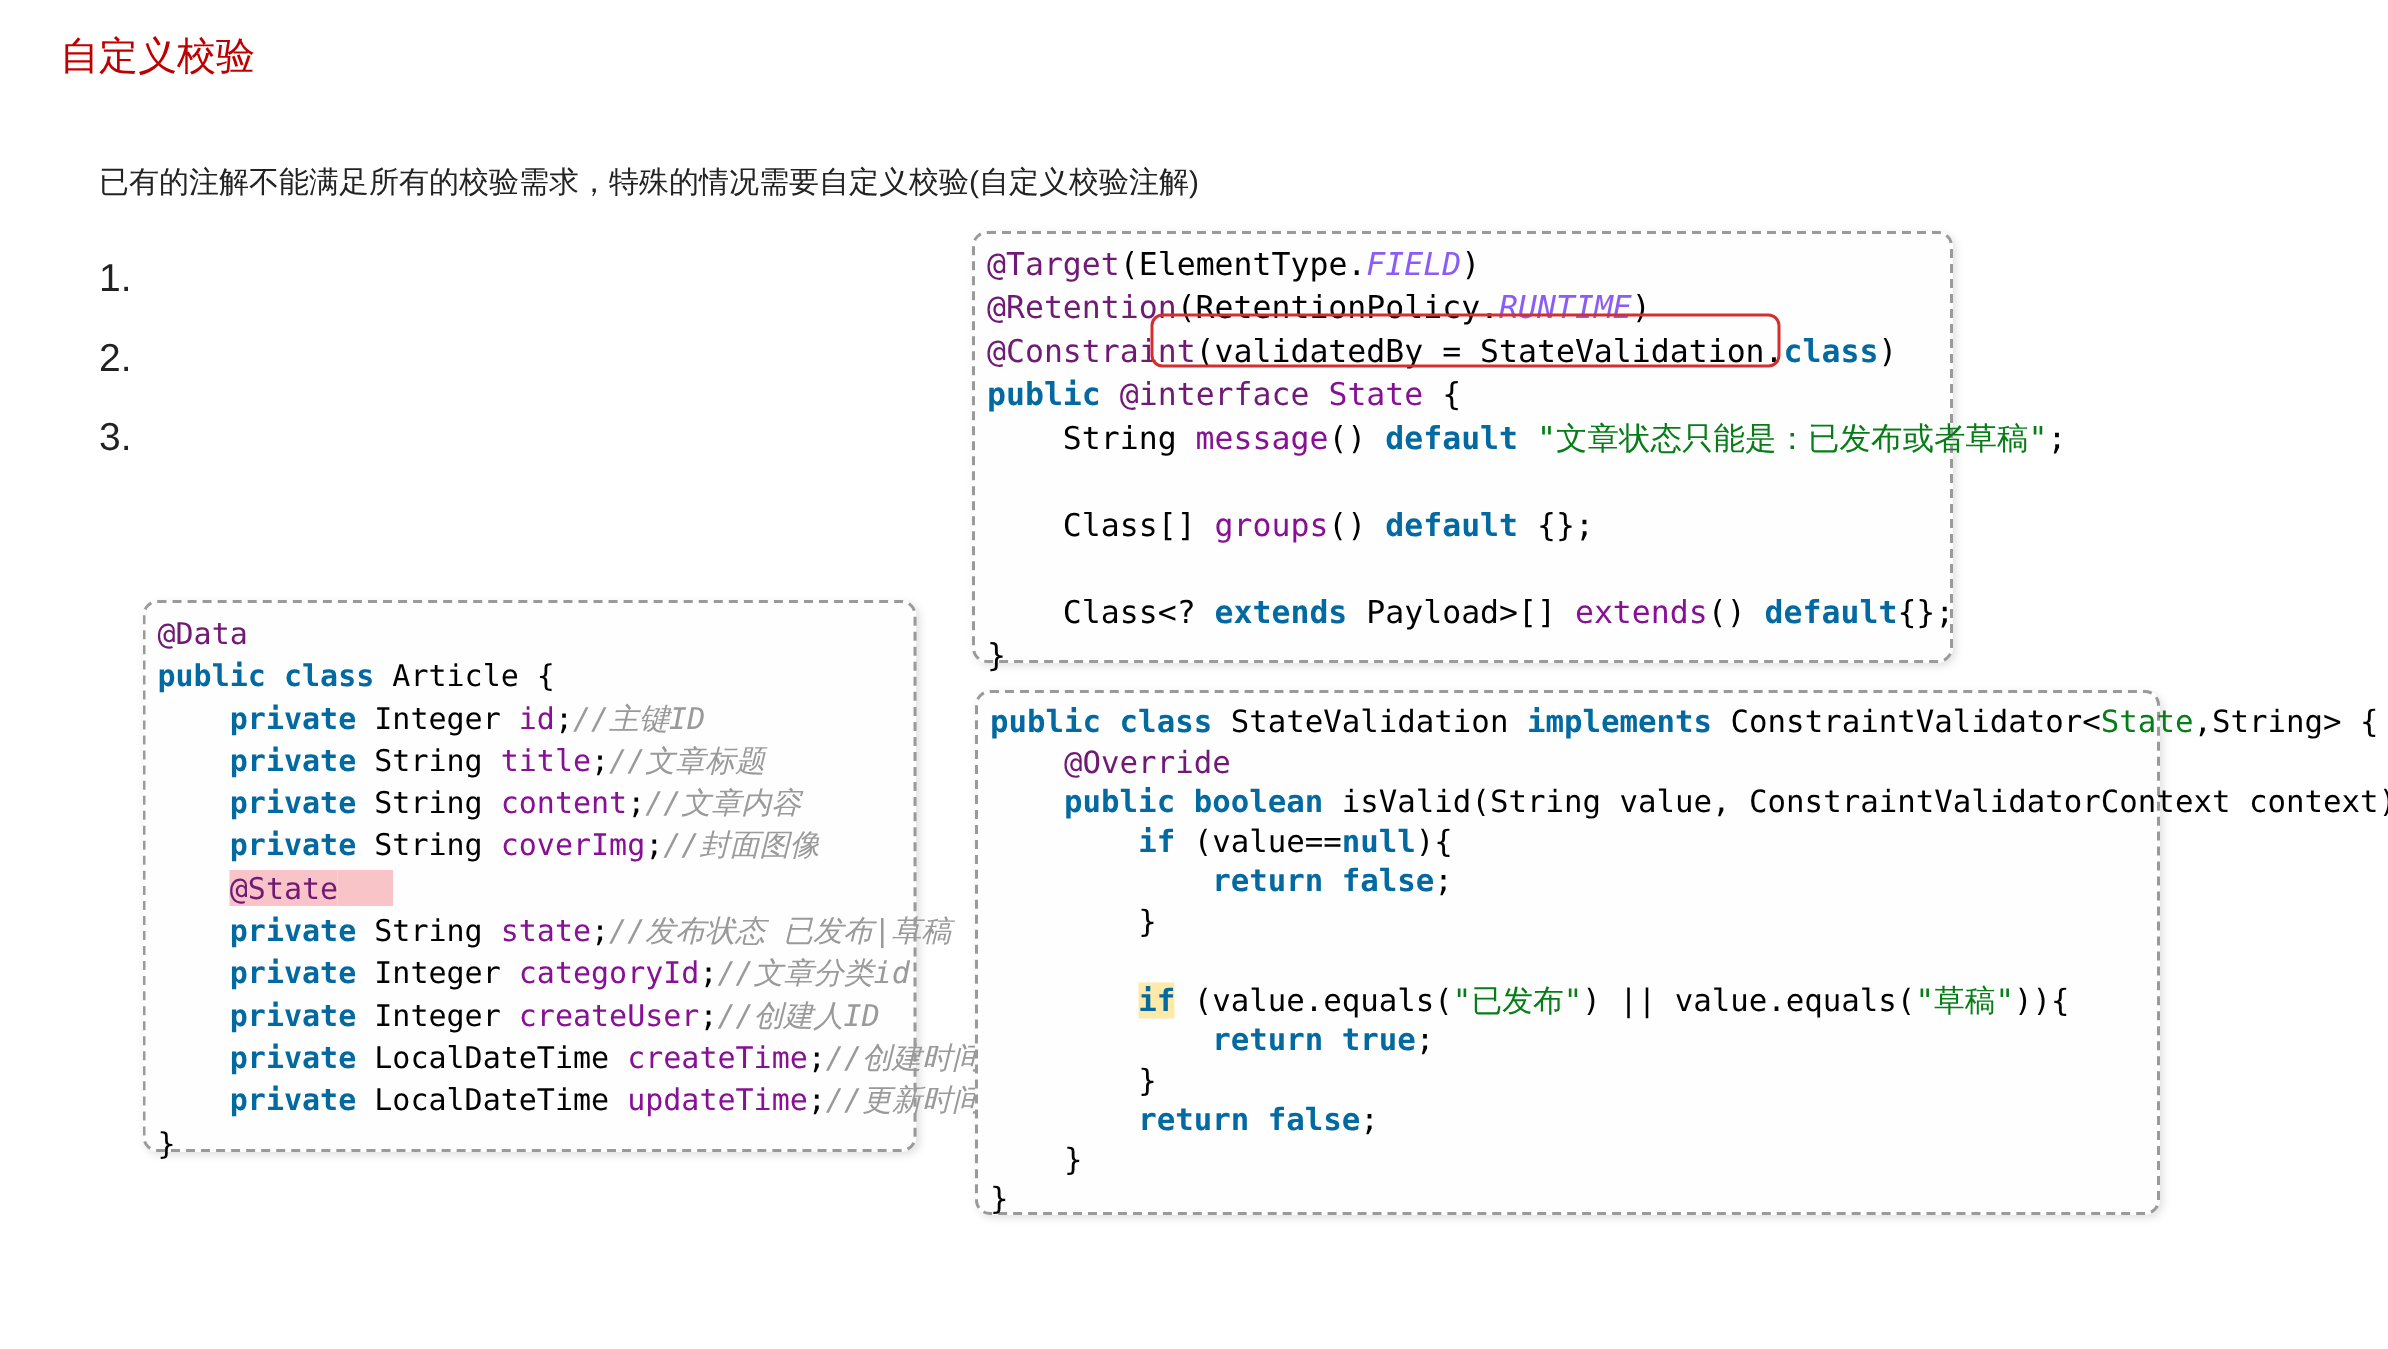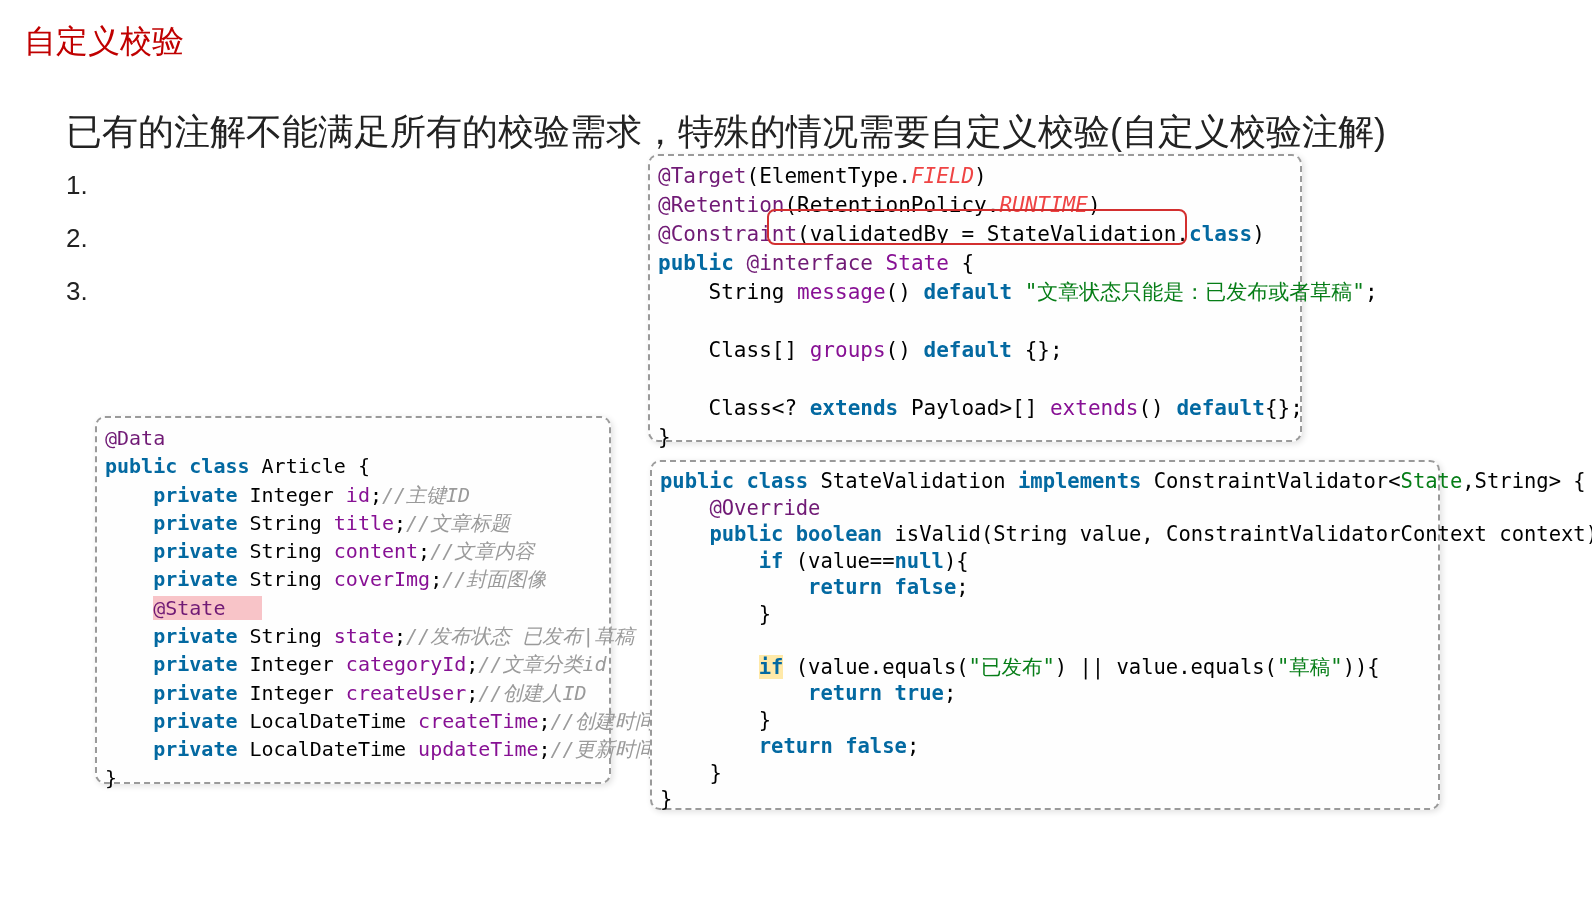--- a/index.html
+++ b/index.html
@@ -8,30 +8,30 @@
     background: #fff;
     font-family: "Microsoft YaHei", "PingFang SC", sans-serif;
     width: 1592px;
     height: 899px;
     overflow: hidden;
     position: relative;
   }
   .title {
     position: absolute;
     top: 20px;
-    left: 24px;
-    font-size: 32px;
+    left: 40px;
+    font-size: 26px;
     color: #c00000;
     font-weight: 400;
   }
   .subtitle {
     position: absolute;
     top: 108px;
     left: 66px;
-    font-size: 36px;
+    font-size: 20px;
     color: #222;
   }
   .list {
     position: absolute;
     top: 170px;
     left: 66px;
     font-size: 26px;
     color: #222;
   }
   .list .item {
@@ -50,28 +50,28 @@
     border-radius: 10px;
     background: #fefefe;
     box-sizing: border-box;
     padding: 6px 8px;
     font-family: "Menlo", "Consolas", monospace;
     font-size: 21px;
     line-height: 28px;
     white-space: pre;
     box-shadow: 2px 2px 6px rgba(0,0,0,0.12);
   }
-  #box-article { top: 416px; left: 95px; width: 516px; height: 368px; font-size: 20px; line-height: 28.3px;}
+  #box-article { top: 400px; left: 95px; width: 516px; height: 368px; font-size: 20px; line-height: 28.3px;}
   #box-state   { top: 154px; left: 648px; width: 654px; height: 288px; font-size: 21px; line-height: 29px;}
   #box-valid   { top: 460px; left: 650px; width: 790px; height: 350px; font-size: 20.5px; line-height: 26.5px;}
 
   .kw-ann   { color: #701a75; }    
   .kw-mod   { color: #0369a1; font-weight: bold; } 
   .kw-fld   { color: #871094; }    
-  .kw-fld-i { color: #ef4444; font-style: italic; }
+  .kw-fld-i { color: #8b5cf6; font-style: italic; }
   .kw-str   { color: #067d17; }    
   .kw-cmt   { color: #9a9a9a; font-style: italic; }
   .kw-hl    { background: #f8c4c8; }
   .kw-if    { background: #ffe9a8; } 
   .redbox {
     position: absolute;
     border: 2.5px solid #d32f2f;
     border-radius: 8px;
     background: transparent;
     pointer-events: none;

